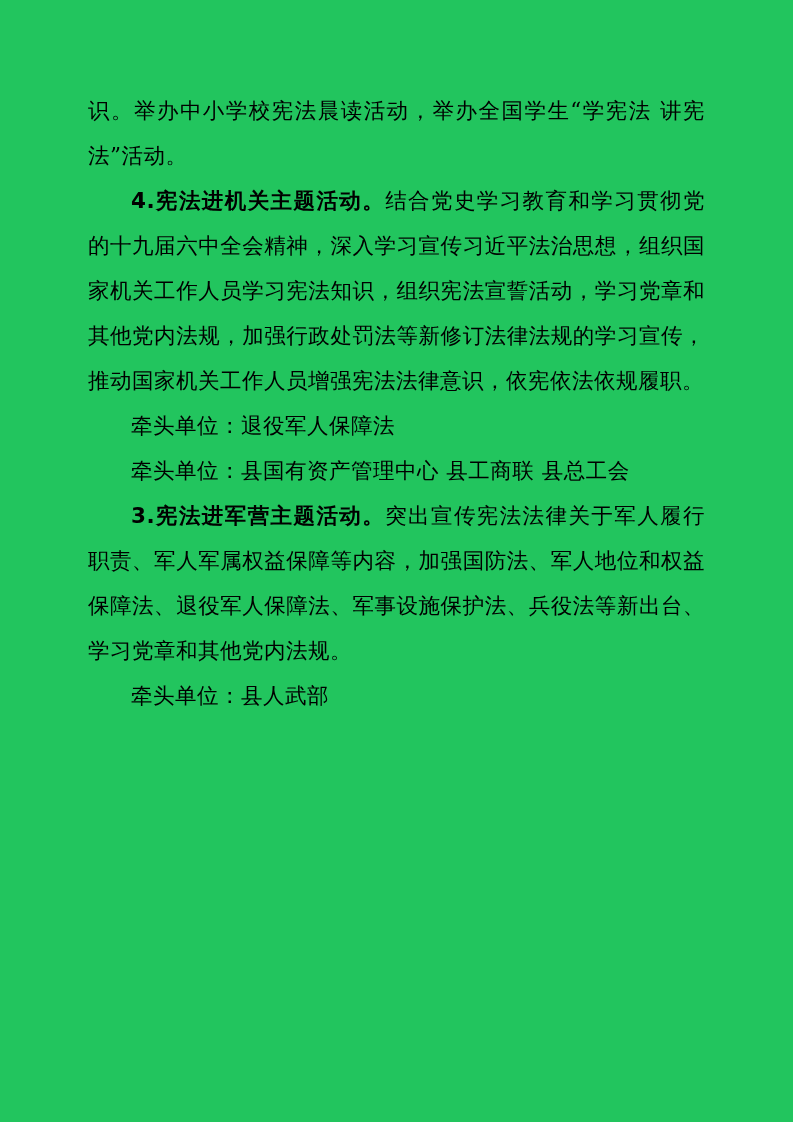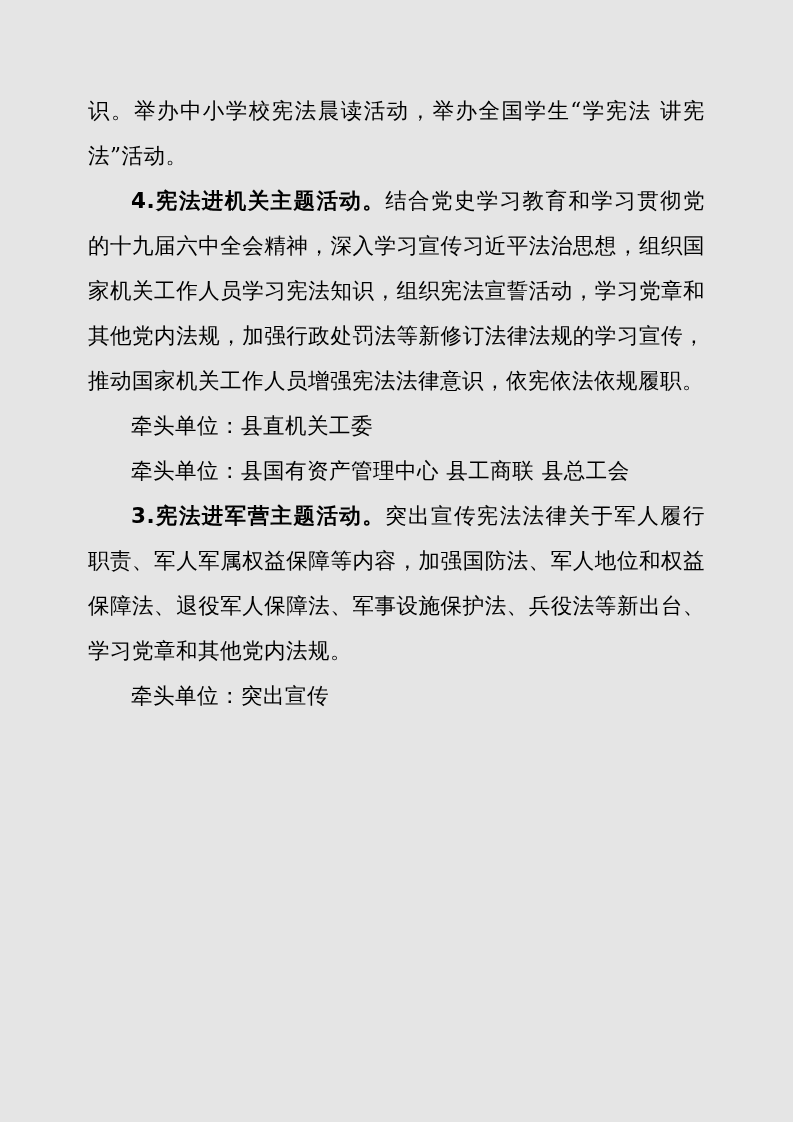--- a/index.html
+++ b/index.html
@@ -13,21 +13,21 @@
     font-family: "DejaVu Serif", "Liberation Serif", serif;
     color: #000000;
     overflow: hidden;
   }
   .page {
     position: relative;
     width: 793px;
     height: 1122px;
     box-sizing: border-box;
     padding: 88px 88px 60px 88px;
-    background: #e5e5e5;
+    background: #22c55e;
   }
   .doc-body {
     font-size: 21.5px;
     line-height: 45px;
     letter-spacing: 0.5px;
     text-align: justify;
     text-justify: inter-ideograph;
   }
   p.para {
     margin: 0;
@@ -42,18 +42,18 @@
     font-family: "DejaVu Sans", "Liberation Sans", sans-serif;
   }
 </style>
 </head>
 <body>
 
 <div class="page">
   <div class="doc-body" id="doc-body">
       <p class="para"><span>识。举办中小学校宪法晨读活动，举办全国学生“学宪法 讲宪法”活动。</span></p>
       <p class="para indent"><span class="run-head">4.宪法进机关主题活动。</span><span>结合党史学习教育和学习贯彻党的十九届六中全会精神，深入学习宣传习近平法治思想，组织国家机关工作人员学习宪法知识，组织宪法宣誓活动，学习党章和其他党内法规，加强行政处罚法等新修订法律法规的学习宣传，推动国家机关工作人员增强宪法法律意识，依宪依法依规履职。</span></p>
-      <p class="para indent"><span>牵头单位：县直机关工委</span></p>
+      <p class="para indent"><span>牵头单位：退役军人保障法</span></p>
       <p class="para indent"><span>牵头单位：县国有资产管理中心 县工商联 县总工会</span></p>
       <p class="para indent"><span class="run-head">3.宪法进军营主题活动。</span><span>突出宣传宪法法律关于军人履行职责、军人军属权益保障等内容，加强国防法、军人地位和权益保障法、退役军人保障法、军事设施保护法、兵役法等新出台、学习党章和其他党内法规。</span></p>
-      <p class="para indent"><span>牵头单位：突出宣传</span></p>
+      <p class="para indent"><span>牵头单位：县人武部</span></p>
     </div>
 </div>
 
 </body></html>

